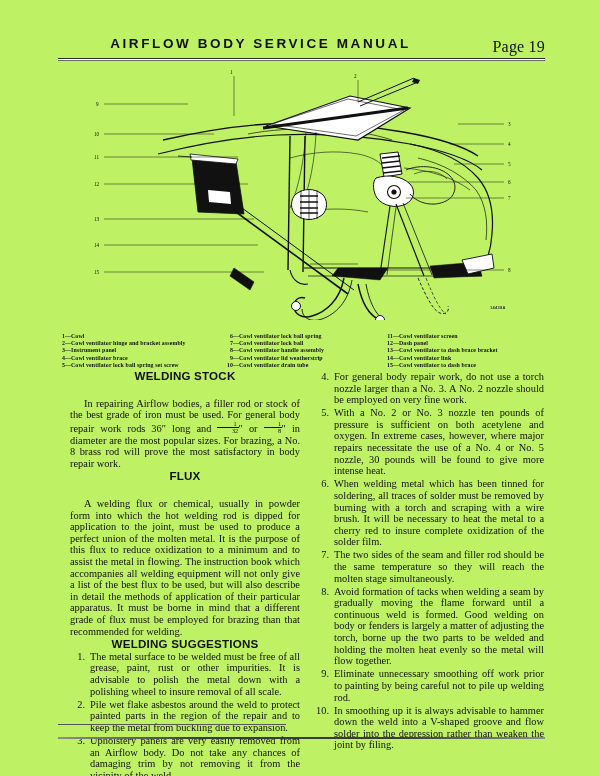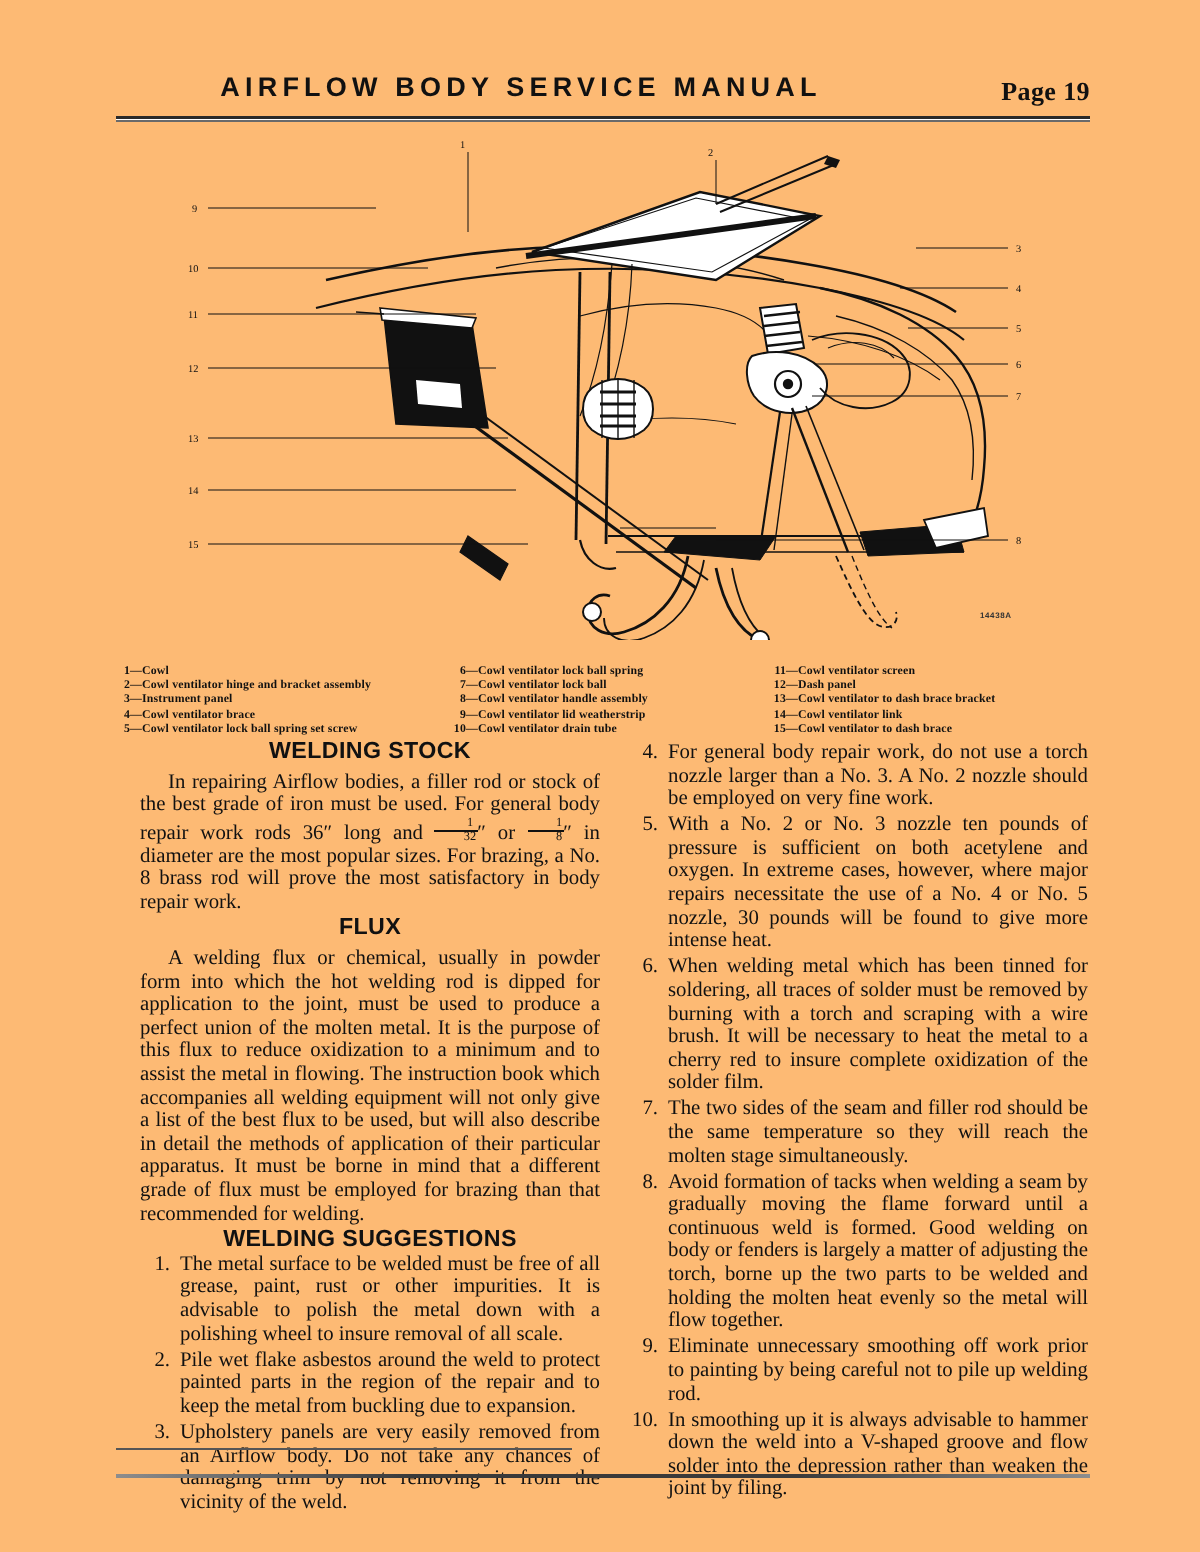--- a/index.html
+++ b/index.html
@@ -13,21 +13,21 @@
     position: relative;
     font-family: "Liberation Serif", serif;
     color: #1a1a1a;
     overflow: hidden;
   }
   .page {
     position: absolute;
     left: 0; top: 0;
     width: 600px;
     height: 776px;
-    background: #fdba74;
+    background: #bef264;
   }
 
   
   .header {
     position: absolute;
     left: 58px;
     top: 36px;
     width: 487px;
     height: 22px;
   }
@@ -42,22 +42,22 @@
     font-size: 13.5px;
     letter-spacing: 2.6px;
     color: #111;
     white-space: nowrap;
   }
   .header-page {
     position: absolute;
     right: 0;
     top: 2px;
     font-family: "Liberation Serif", serif;
-    font-weight: bold;
-    font-size: 13px;
+    font-weight: normal;
+    font-size: 16px;
     color: #111;
     letter-spacing: 0.2px;
   }
   .rule-top {
     position: absolute;
     left: 58px;
     top: 58px;
     width: 487px;
     height: 3px;
     background: linear-gradient(to bottom, #2a2a2a 0px, #2a2a2a 1.4px, #ffffff 1.4px, #ffffff 2.0px, #6a6a6a 2.0px, #6a6a6a 3px);
@@ -150,21 +150,21 @@
     font-family: "Liberation Sans", sans-serif;
     font-weight: bold;
     font-size: 11.6px;
     text-align: center;
     margin: 0 0 1px 0;
     letter-spacing: 0.2px;
     color: #111;
   }
   h2.sec.spaced { margin-top: 1px; }
   p.para {
-    margin: 4px 0 0 0;
+    margin: 16px 0 0 0;
     text-indent: 14px;
     text-align: justify;
     hyphens: manual;
   }
   ol.sugg {
     margin: 1px 0 0 0;
     padding: 0;
     list-style: none;
     counter-reset: sug;
   }

